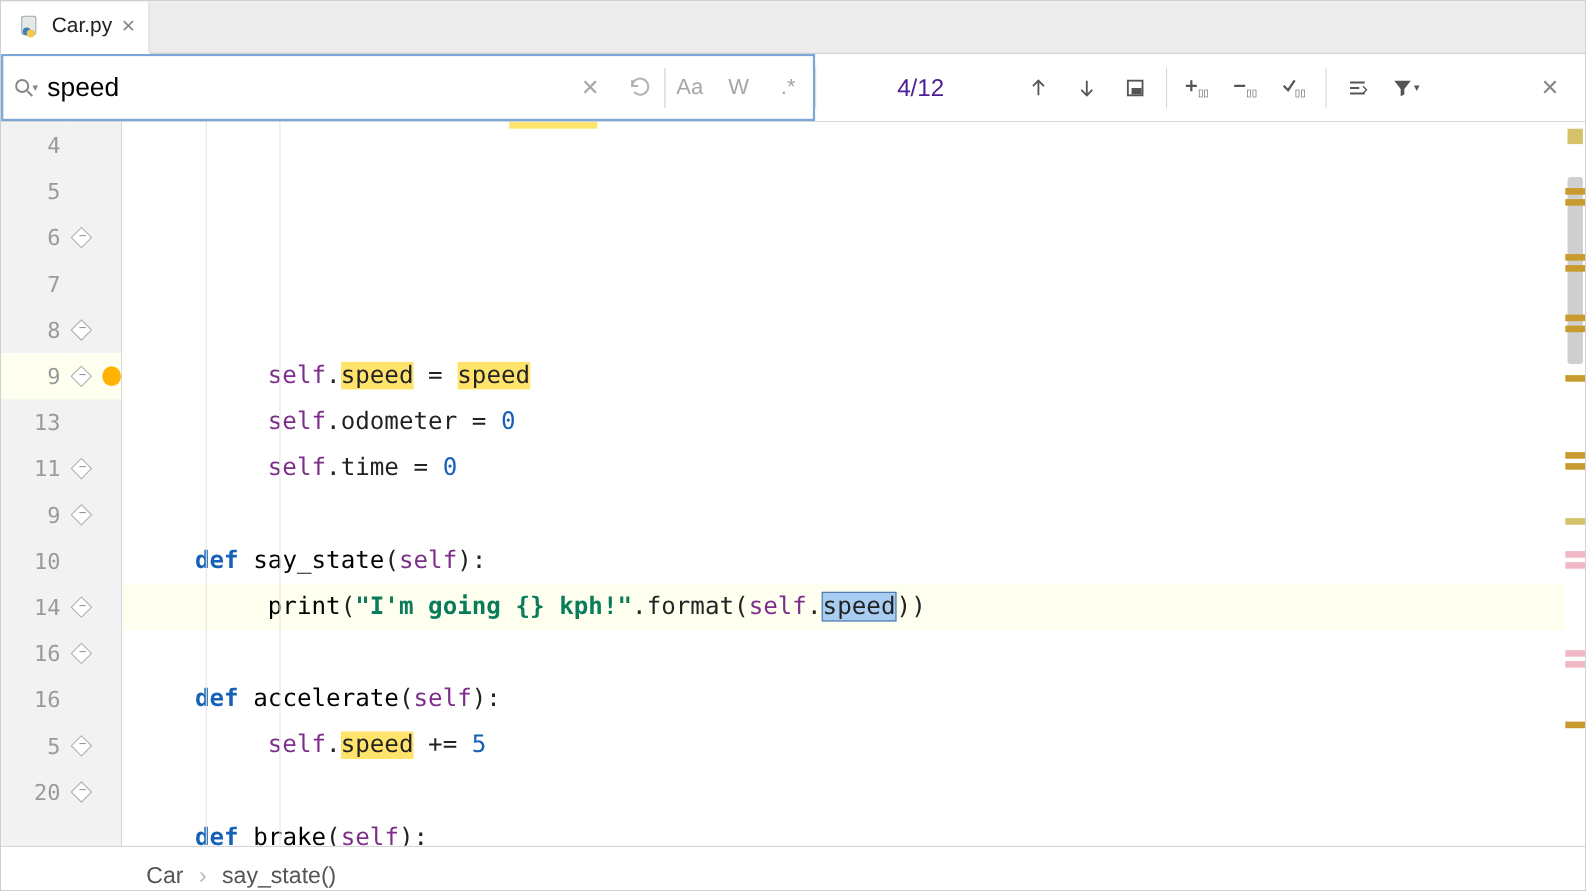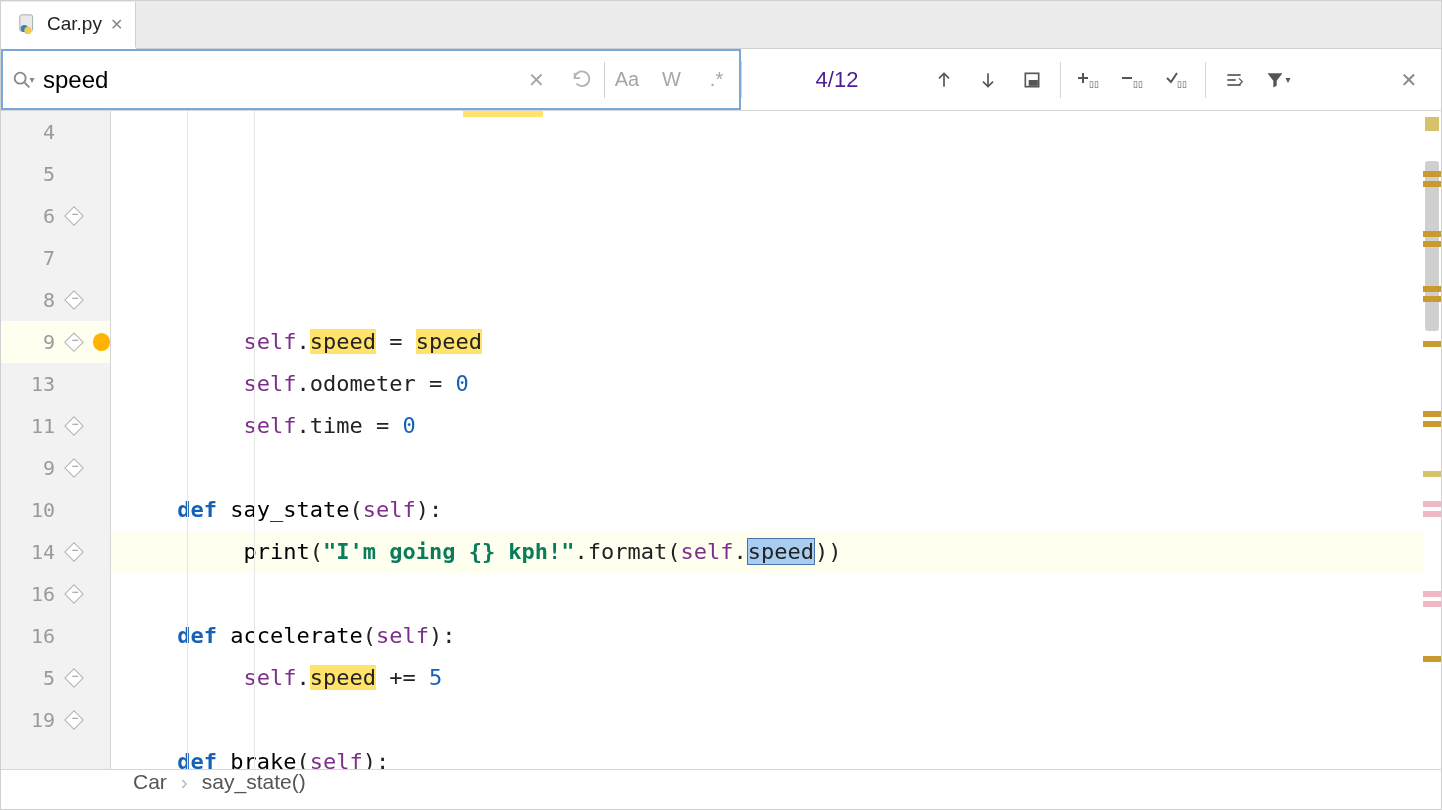--- a/index.html
+++ b/index.html
@@ -53,21 +53,21 @@
 .hl { background:#ffe36b; }
 .hl-cur { background:#a9cdf0; border:1px solid #4a74a8; padding:0; }
 
 .mark { position:absolute; left:0; right:0; height:6px; }
 .mark.sq { width:14px; height:14px; left:2px; }
 .mk-yellow { background:#d5c26a; }
 .mk-gold   { background:#c99a2e; }
 .mk-pink   { background:#f0b8c4; }
 .scroll-th { position:absolute; left:2px; width:14px; height:170px; background:#cfcfcf; border-radius:3px; top:50px; }
 
-.breadcrumb { position:absolute; bottom:0; left:0; right:0; height:40px; border-top:1px solid #d6d6d6; background:#fff; display:flex; align-items:flex-start; padding-left:132px; font-size:21px; color:#555; gap:14px; }
+.breadcrumb { position:absolute; bottom:0; left:0; right:0; height:40px; border-top:1px solid #d6d6d6; background:#fff; display:flex; align-items:flex-end; padding-left:132px; font-size:21px; color:#555; gap:14px; }
 .bc-sep { color:#b7b7b7; }
 </style>
 </head>
 <body>
 
 <div class="tab-bar">
   <div class="tab">
     <svg class="py-icon" viewBox="0 0 24 24">
       <rect x="3" y="2" width="14" height="18" rx="2" fill="#e8e8e8" stroke="#9aa" stroke-width="1"></rect>
       <circle cx="8" cy="17" r="4" fill="#3d7fb8"></circle>
@@ -168,21 +168,21 @@
       <div class="ln">8</div>
       <div class="ln current">9</div>
       <div class="ln">13</div>
       <div class="ln">11</div>
       <div class="ln">9</div>
       <div class="ln">10</div>
       <div class="ln">14</div>
       <div class="ln">16</div>
       <div class="ln">16</div>
       <div class="ln">5</div>
-      <div class="ln">19</div>
+      <div class="ln">20</div>
     </div>
   <div class="gutter-fold" id="gfold">
       <div class="fold-row"></div>
       <div class="fold-row"></div>
       <div class="fold-row">
         <div class="fold-mark"></div>
       </div>
       <div class="fold-row"></div>
       <div class="fold-row">
         <div class="fold-mark"></div>

